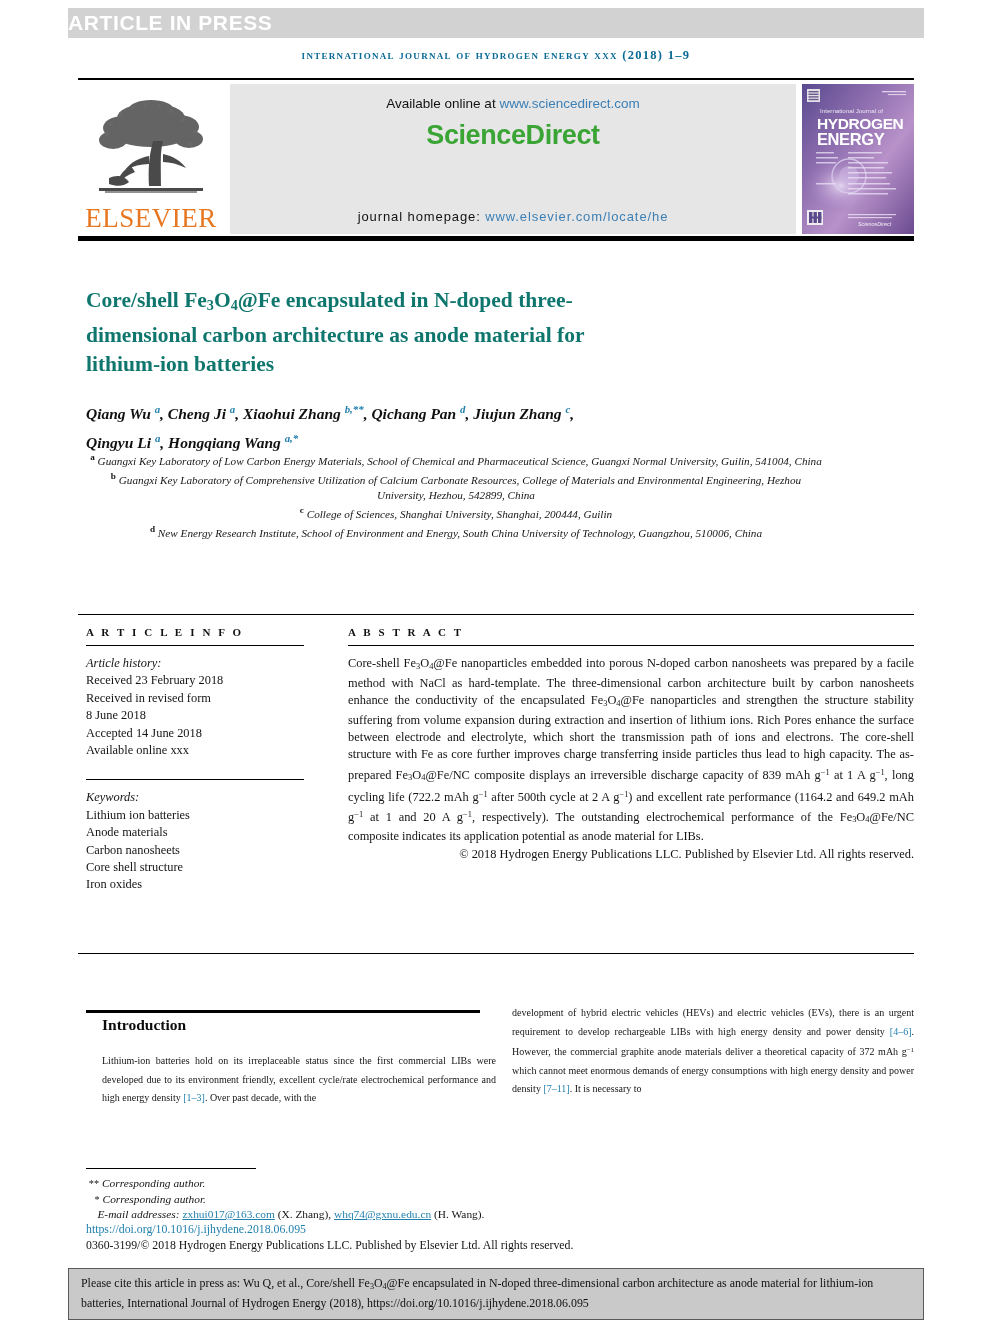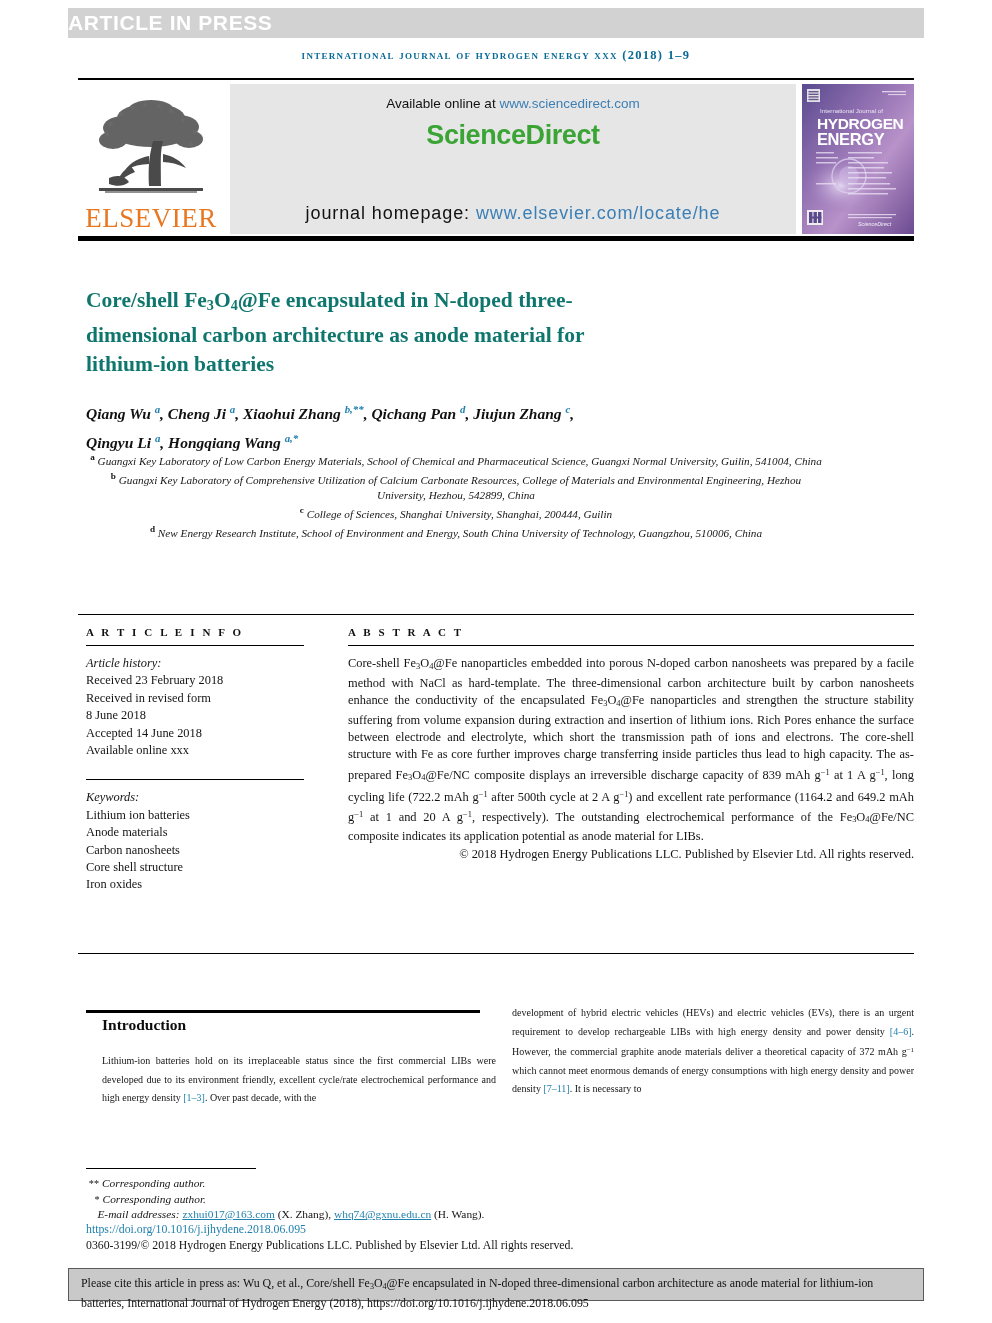--- a/index.html
+++ b/index.html
@@ -110,21 +110,21 @@
     font-weight: bold;
     font-size: 27px;
     color: #3aa535;
     letter-spacing: -0.4px;
   }
   .sd-homepage {
     position: absolute;
     bottom: 10px; left: 0; right: 0;
     text-align: center;
     font-family: "Liberation Sans", sans-serif;
-    font-size: 18px;
+    font-size: 13px;
     letter-spacing: 0.9px;
     color: #121212;
   }
   .sd-homepage a { color: #3b7fb5; text-decoration: none; }
 
   .cover-block {
     width: 112px;
     flex: 0 0 112px;
     position: relative;
   }
@@ -308,21 +308,21 @@
     font-size: 11.8px;
     color: #141414;
   }
 
   
   .cite-banner {
     position: absolute;
     left: 68px;
     top: 1268px;
     width: 856px;
-    height: 33px;
+    height: 52px;
     background: #c9c9c9;
     border: 1px solid #5a5a5a;
     padding: 6px 12px 0 12px;
     font-family: "Liberation Serif", serif;
     font-size: 11.9px;
     line-height: 16.5px;
     color: #111;
   }
   .cite-banner sub { font-size: 0.68em; vertical-align: -0.2em; }
 </style>

